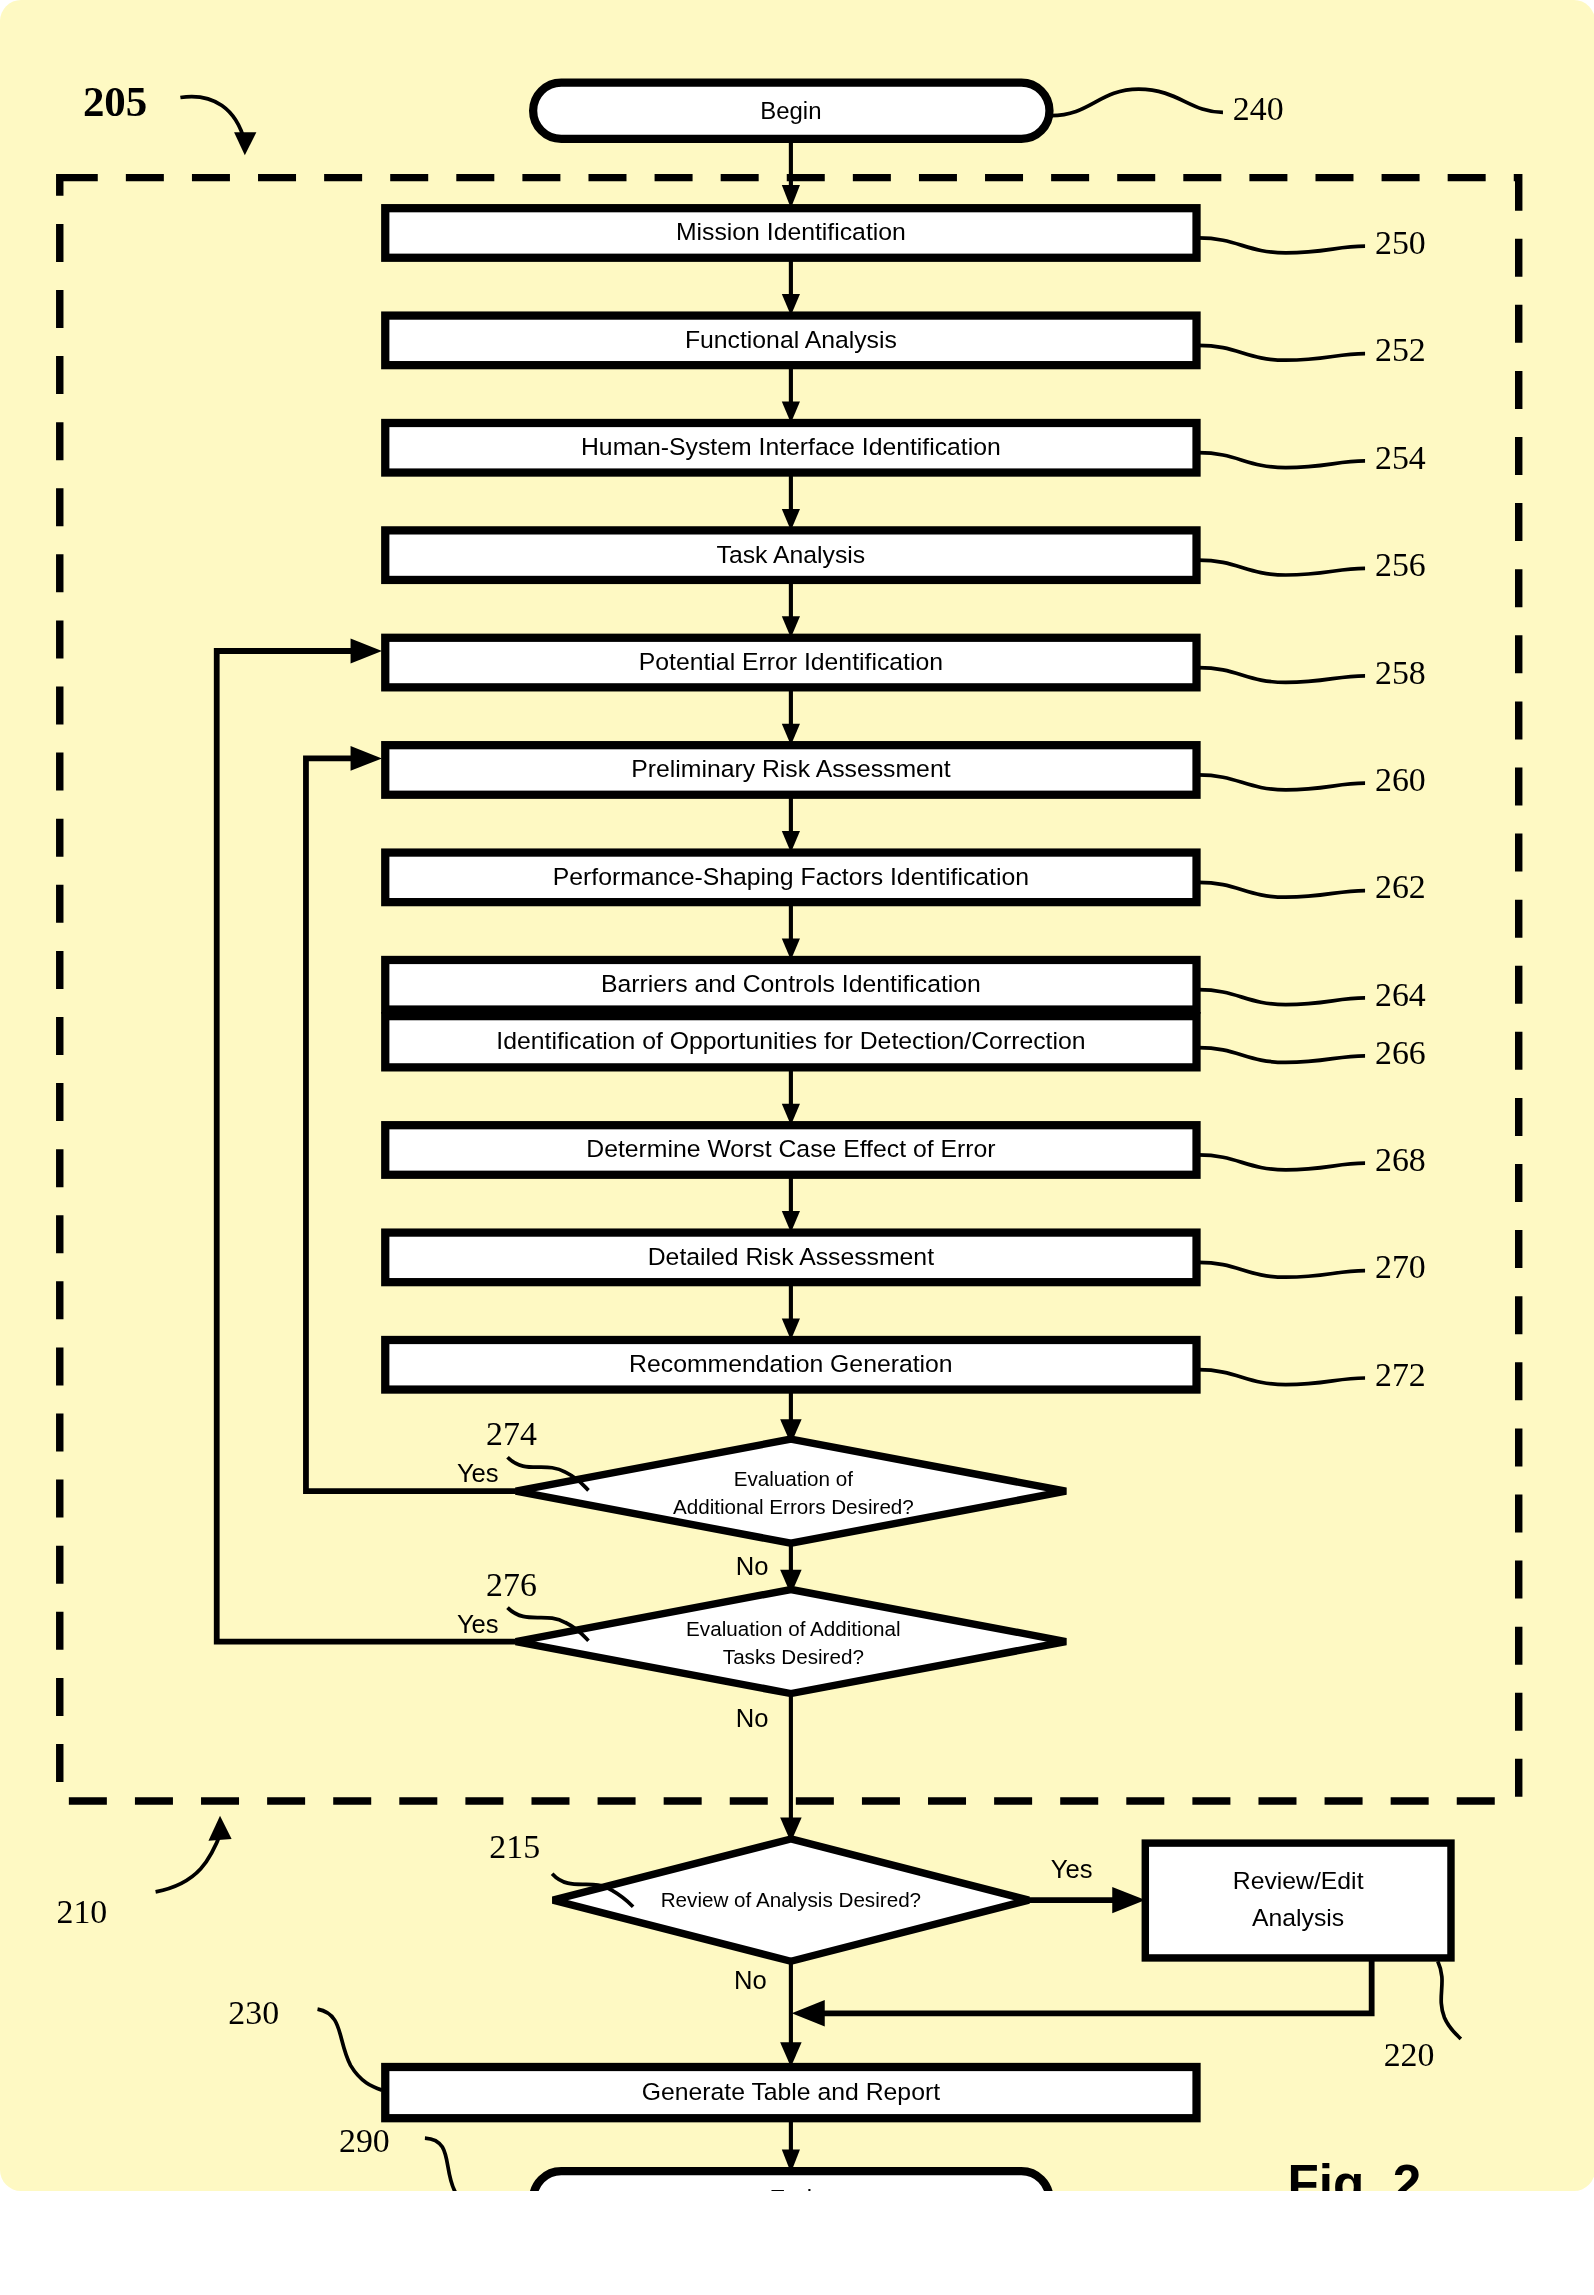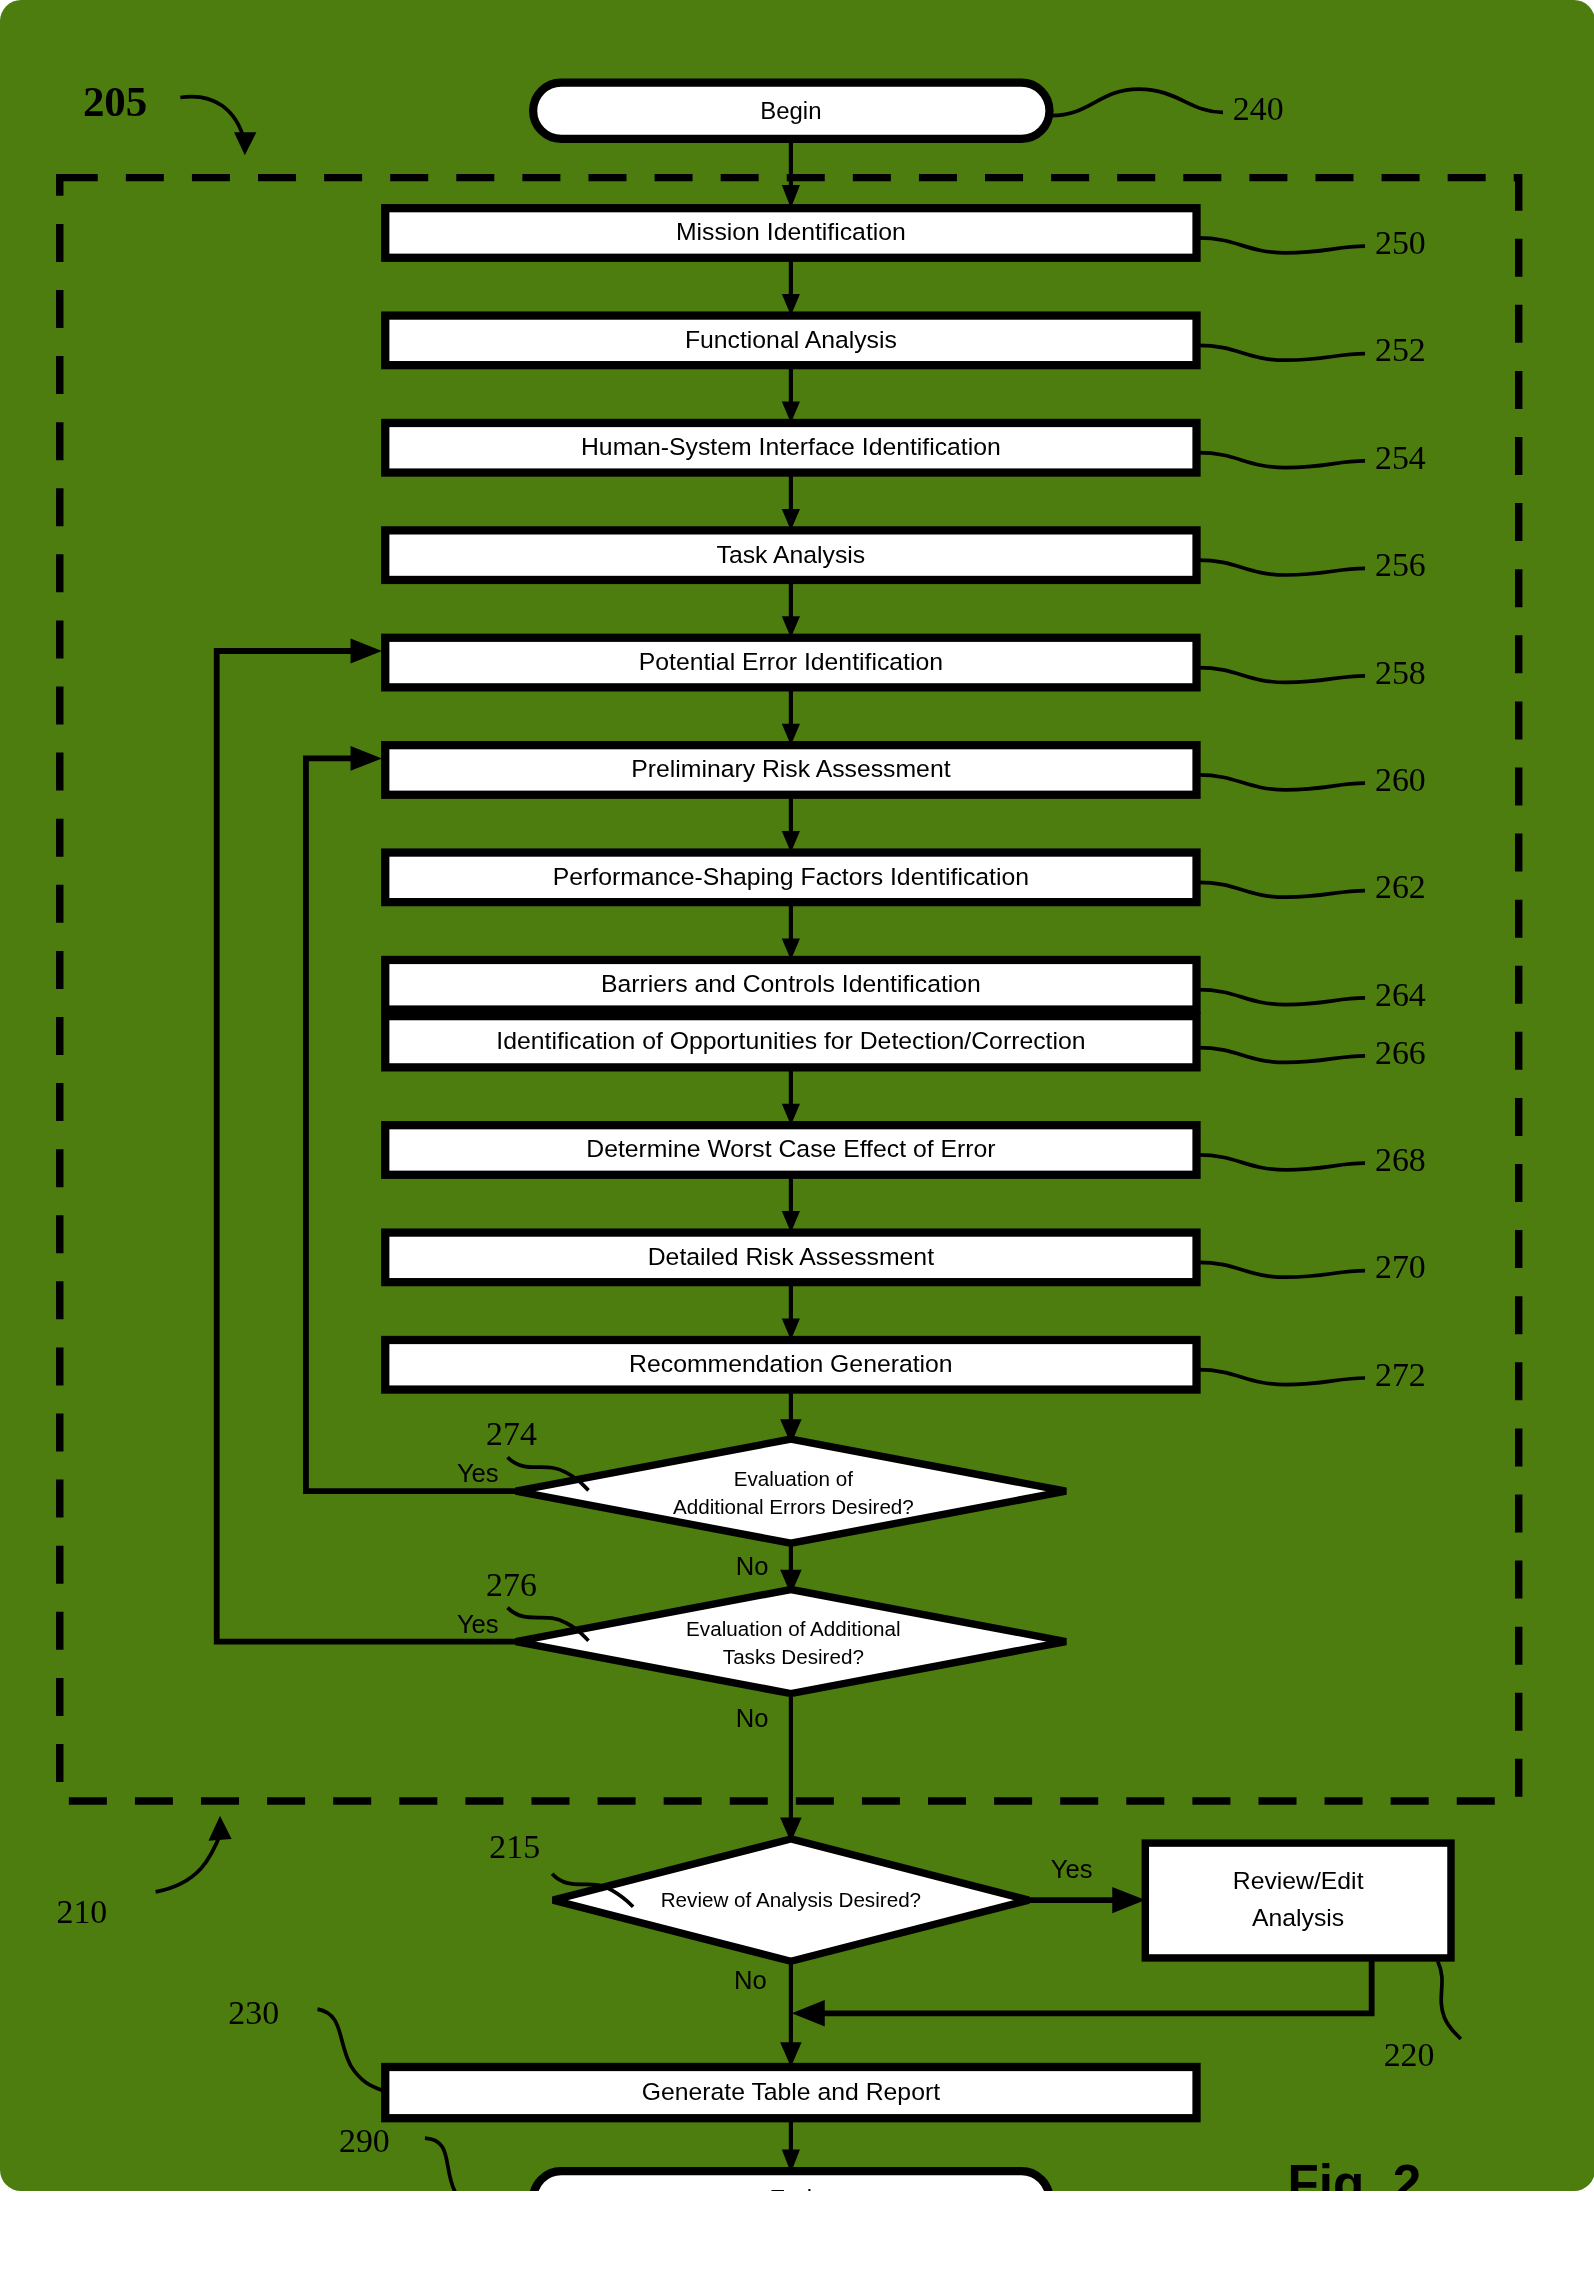--- a/index.html
+++ b/index.html
@@ -4,21 +4,21 @@
 <style>
   html, body {
     margin: 0;
     padding: 0;
     background: #ffffff;
   }
   #page {
     position: relative;
     width: 1595px;
     height: 2191px;
-    background: #4d7c0f;
+    background: #fef9c3;
     overflow: hidden;
     font-family: "Liberation Sans", sans-serif;
     border-radius: 21px;
   }
   svg.canvas {
     position: absolute;
     top: 0; left: 0;
     width: 1595px;
     height: 2295px;
   }

